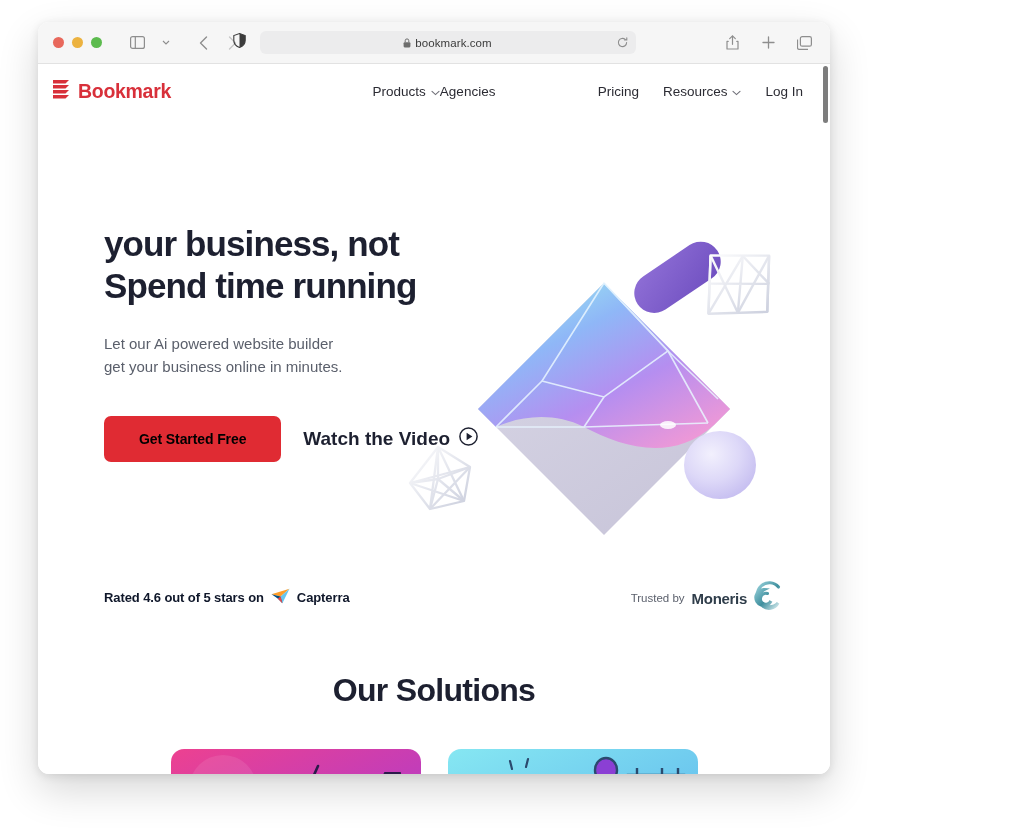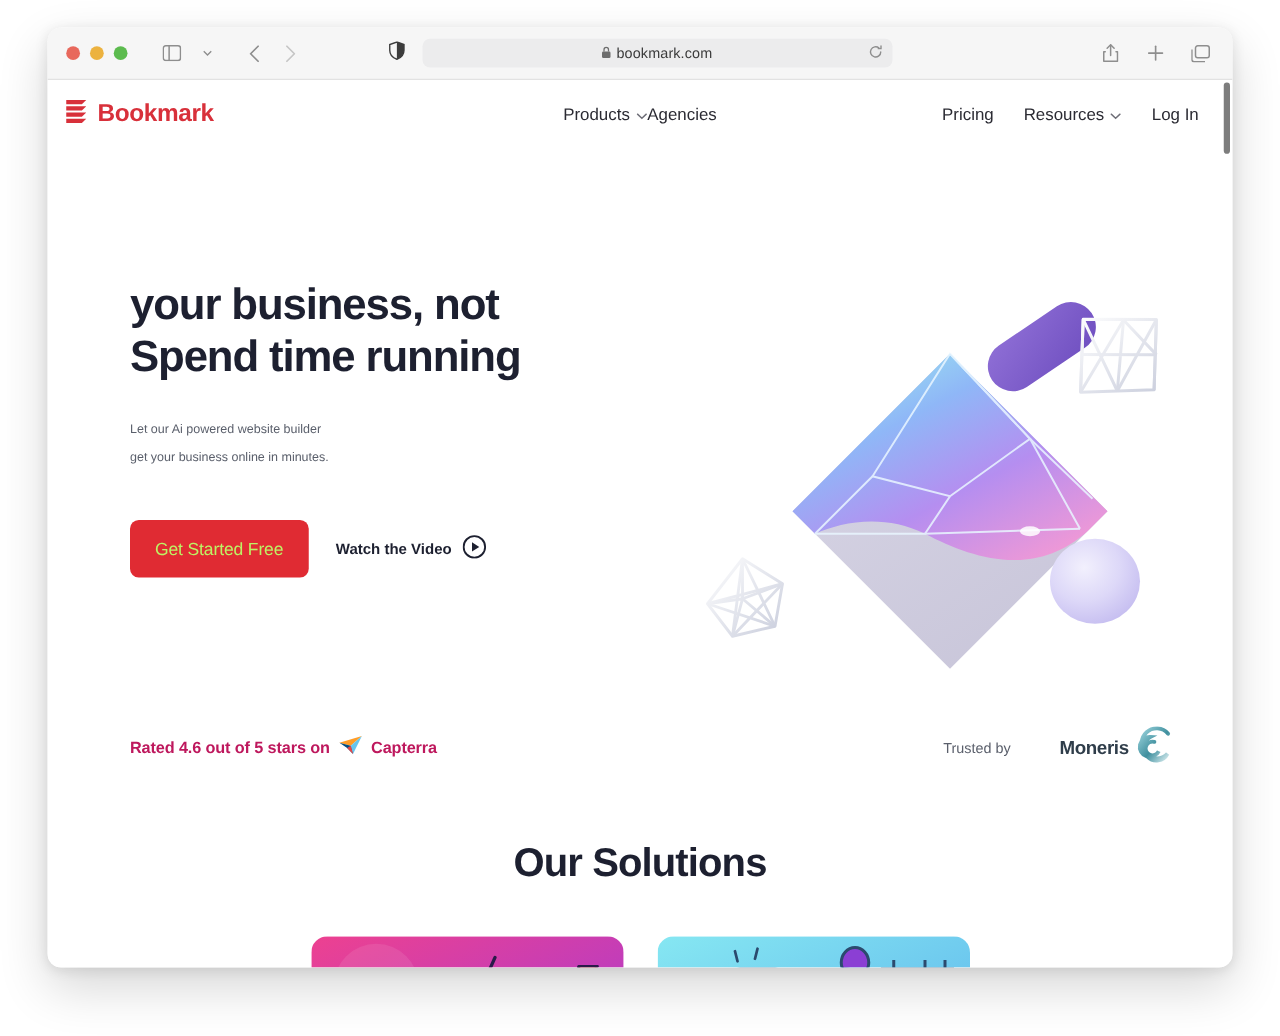--- a/index.html
+++ b/index.html
@@ -7,21 +7,21 @@
     width: 1024px; height: 829px;
     background: #ffffff;
     font-family: "Liberation Sans", sans-serif;
     overflow: hidden;
   }
 
   
   .browser-window {
     position: absolute;
     left: 38px; top: 22px;
-    width: 948px; height: 752px;
+    width: 792px; height: 752px;
     background: #ffffff;
     border-radius: 11px;
     box-shadow: 0 16px 40px rgba(0,0,0,0.16), 0 2px 10px rgba(0,0,0,0.10);
     overflow: hidden;
   }
   .titlebar {
     position: relative;
     height: 42px;
     background: #f6f6f6;
     border-bottom: 1px solid #e2e2e2;
@@ -134,65 +134,64 @@
   .hero-copy { position: absolute; left: 66px; top: 104px; width: 430px; }
   .headline {
     font-size: 35px;
     line-height: 42px;
     font-weight: bold;
     color: #1d2030;
     letter-spacing: -0.9px;
   }
   .subhead {
     margin-top: 25px;
-    font-size: 10px;
+    font-size: 15px;
     line-height: 23px;
     color: #5a5f6b;
   }
   .cta-row {
     margin-top: 38px;
     display: flex; align-items: center; gap: 22px;
   }
   .btn-primary {
     background: #e02b33;
-    color: #bef264;
+    color: #000000;
     font-size: 14px;
-    font-weight: normal;
-    padding: 15px 20px;
+    font-weight: bold;
+    padding: 15px 35px;
     border: none;
     border-radius: 7px;
     letter-spacing: -0.1px;
     cursor: pointer;
   }
   .watch-video {
     display: flex; align-items: center; gap: 9px;
-    font-size: 12px; font-weight: bold;
+    font-size: 19px; font-weight: bold;
     color: #1d2030;
     cursor: pointer;
   }
   .play-icon { display: block; }
 
   .rating-row {
     position: absolute; left: 66px; top: 469px;
     display: flex; align-items: center; gap: 7px;
     font-size: 13px; font-weight: bold;
-    color: #be185d;
+    color: #0f172a;
     letter-spacing: -0.1px;
   }
   .capterra-mark { display: block; }
 
   .trusted-row {
     position: absolute; right: 48px; top: 462px;
     display: flex; align-items: center; gap: 7px;
   }
   .trusted-label { font-size: 11.5px; color: #5a5f6b; }
   .moneris-text {
     font-size: 15px; font-weight: bold; color: #2f3d4a;
     letter-spacing: -0.3px;
-    margin-left: 32px;
   }
   .moneris-mark { display: block; margin-left: -2px; }
 
   .hero-art {
     position: absolute;
     right: 10px; top: 100px;
     width: 430px; height: 330px;
   }
 
   

